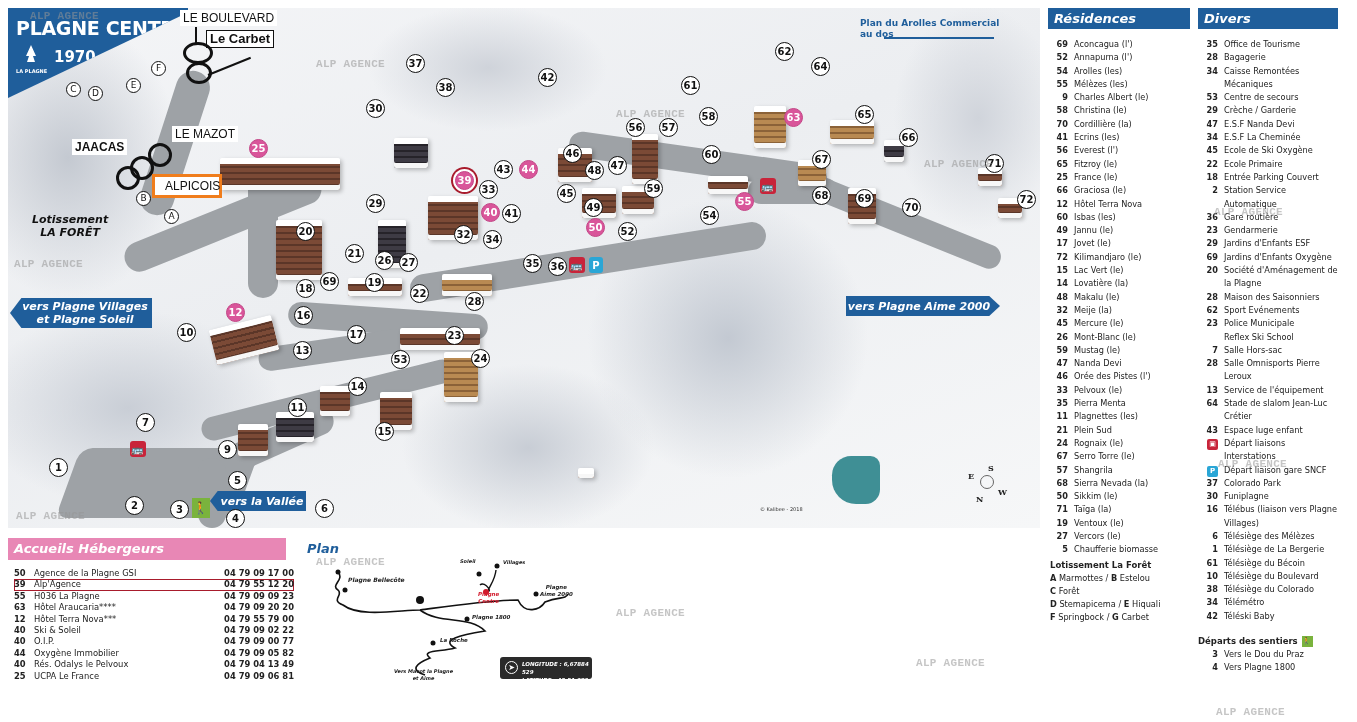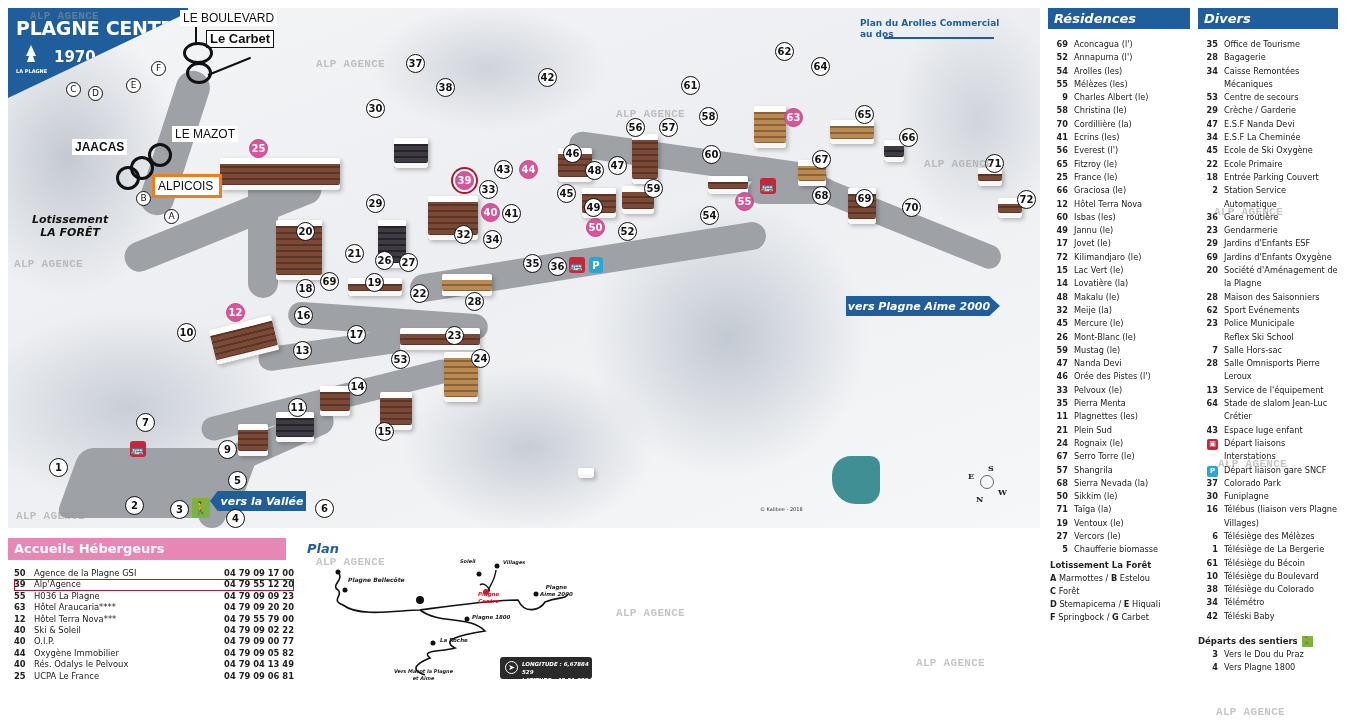--- a/index.html
+++ b/index.html
@@ -31,21 +31,21 @@
   .title-banner .logo-txt { position: absolute; left: 8px; top: 60px; color: #fff; font-size: 5px; font-weight: bold; }
 
   .mark { position: absolute; width: 19px; height: 19px; border-radius: 50%; background: #fff; border: 1.6px solid #111;
     font-size: 10px; font-weight: bold; color: #111; display: flex; align-items: center; justify-content: center; line-height: 1; }
   .mark.pink { background: #d9559a; color: #fff; border-color: #c34787; border-width: 1px; }
   .mark.letter { width: 15px; height: 15px; font-size: 9px; font-weight: normal; border-width: 1px; }
   .mark.hl { box-shadow: 0 0 0 2px #fff, 0 0 0 4px #a81b2c; }
 
   .anno-label { position: absolute; background: #fff; color: #111; font-family: "Liberation Sans", sans-serif; font-size: 12px; padding: 0 3px; line-height: 16px; }
   .anno-label.boxed { border: 1.5px solid #111; font-weight: bold; font-size: 13px; }
-  .anno-label.orange { border: 3px solid #f07d1c; font-size: 12px; padding: 1px 3px; }
+  .anno-label.orange { border: 3px solid #f07d1c; font-size: 12px; padding: 1px 10px; }
   .ring { position: absolute; border: 3px solid #111; border-radius: 50%; }
   .pointer-line { position: absolute; background: #111; height: 2px; transform-origin: 0 50%; }
 
   .arrow-sign { position: absolute; background: #1f5e9b; color: #fff; font-weight: bold; font-style: italic; font-size: 11px; display: flex; align-items: center; justify-content: center; text-align: center; line-height: 13px; }
   .arrow-sign.left { clip-path: polygon(8% 0, 100% 0, 100% 100%, 8% 100%, 0 50%); padding-left: 8px; }
   .arrow-sign.right { clip-path: polygon(0 0, 93% 0, 100% 50%, 93% 100%, 0 100%); padding-right: 8px; }
 
   .lot-label { position: absolute; left: 24px; top: 205px; color: #111; font-weight: bold; font-style: italic; font-size: 11px; text-align: center; line-height: 13px; }
   .cc-label { position: absolute; left: 852px; top: 10px; color: #1f5e9b; font-weight: bold; font-size: 9px; line-height: 11px; }
   .cc-line { position: absolute; left: 876px; top: 29px; width: 110px; height: 2px; background: #1f5e9b; }
@@ -63,21 +63,21 @@
   .legend-head { background: #1f5e9b; color: #fff; font-weight: bold; font-style: italic; font-size: 13px; height: 21px; line-height: 21px; padding-left: 6px; }
   .legend-list { list-style: none; margin-top: 9px; }
   .legend-list li { display: flex; font-size: 8.2px; line-height: 13.3px; color: #222; }
   .legend-list li .n { width: 26px; text-align: right; font-weight: bold; padding-right: 6px; flex-shrink: 0; }
   .legend-list li .l { flex: 1; }
   .legend-sub { font-size: 8.5px; font-weight: bold; margin-top: 2px; line-height: 13px; }
   .legend-plain { font-size: 8.2px; line-height: 13.3px; }
   .legend-plain b { font-weight: bold; }
 
   
-  .acc-head { position: absolute; left: 8px; top: 538px; width: 278px; height: 22px; background: #e887b5; color: #fff; font-weight: bold; font-size: 13px; line-height: 22px; padding-left: 6px; }
+  .acc-head { position: absolute; left: 8px; top: 538px; width: 278px; height: 22px; background: #e887b5; color: #fff; font-weight: bold; font-style: italic; font-size: 13px; line-height: 22px; padding-left: 6px; }
   .acc-table { position: absolute; left: 14px; top: 568px; width: 280px; border-collapse: collapse; }
   .acc-table td { font-size: 8.4px; line-height: 11.4px; padding: 0; color: #222; }
   .acc-table td.n { width: 20px; font-weight: bold; }
   .acc-table td.p { text-align: right; font-weight: bold; }
   .acc-table tr.hl td { box-shadow: inset 0 1px 0 #a81b2c, inset 0 -1px 0 #a81b2c; }
   .acc-table tr.hl td:first-child { box-shadow: inset 1px 1px 0 #a81b2c, inset 0 -1px 0 #a81b2c; }
   .acc-table tr.hl td:last-child { box-shadow: inset -1px 1px 0 #a81b2c, inset 0 -1px 0 #a81b2c; }
 
   
   .plan-title { position: absolute; left: 307px; top: 541px; color: #1f5e9b; font-weight: bold; font-style: italic; font-size: 13px; }
@@ -167,20 +167,26 @@
     <div>Lotissement</div>
     <div>LA FORÊT</div>
   </div>
 
   <div class="cc-label">
     <div>Plan du Arolles Commercial</div>
     <div>au dos</div>
   </div>
   <div class="cc-line"></div>
 
+  <div class="arrow-sign left" style="left:2px;top:290px;width:142px;height:30px;">
+    <div>
+      <div>vers Plagne Villages</div>
+      <div>et Plagne Soleil</div>
+    </div>
+  </div>
   <div class="arrow-sign right" style="left:838px;top:288px;width:154px;height:20px;">
     <span>vers Plagne Aime 2000</span>
   </div>
   <div class="arrow-sign left" style="left:202px;top:483px;width:96px;height:20px;">
     <span>vers la Vallée</span>
   </div>
 
   <div class="mark" style="left:41px;top:450px;">1</div>
   <div class="mark" style="left:117px;top:488px;">2</div>
   <div class="mark" style="left:162px;top:492px;">3</div>

